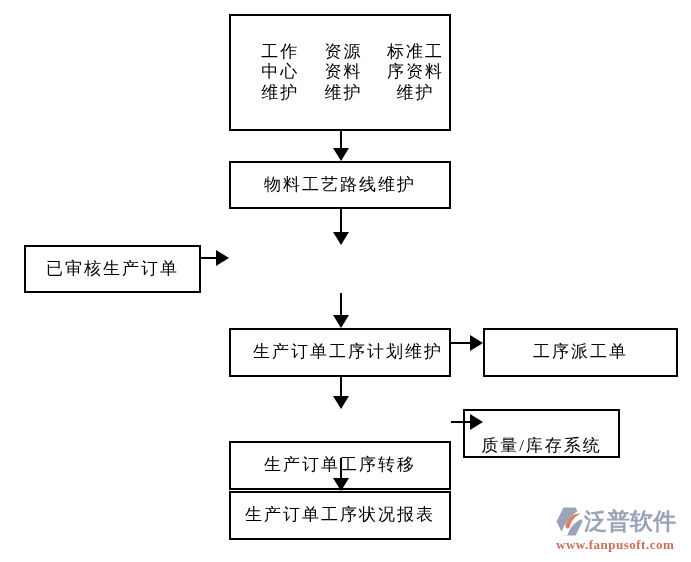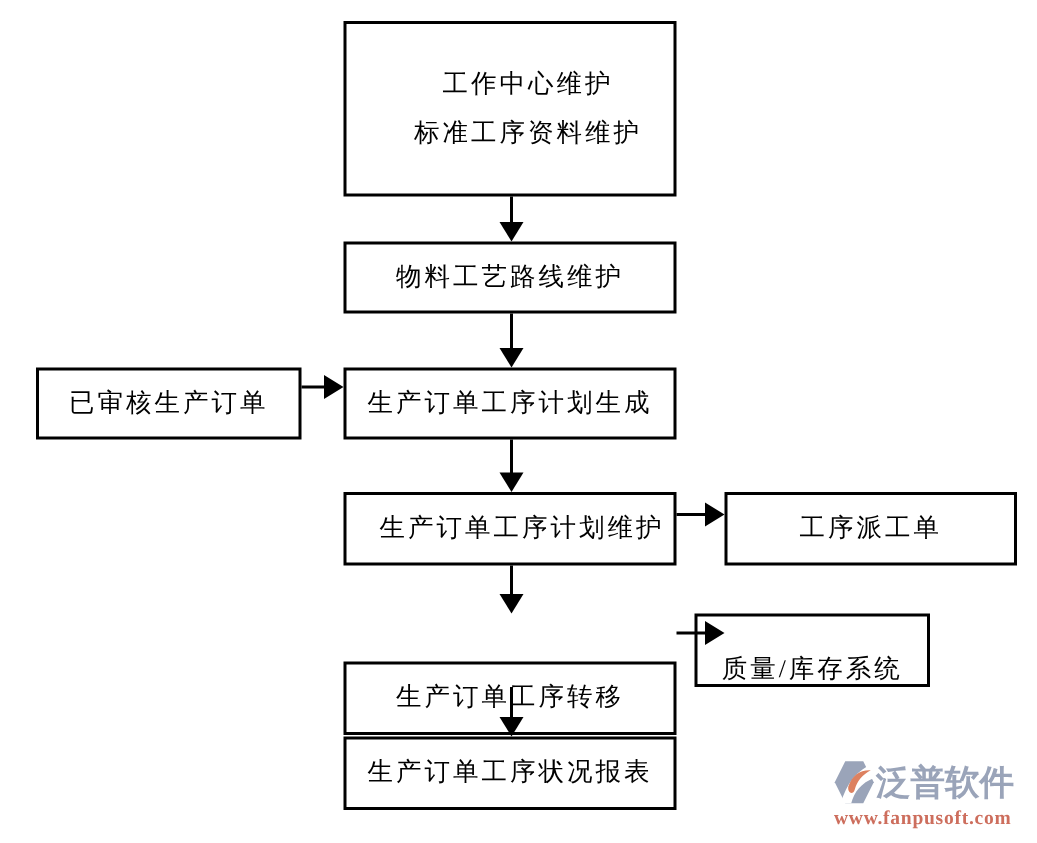--- a/index.html
+++ b/index.html
@@ -22,21 +22,21 @@
     color: #000000;
     display: flex;
     align-items: center;
     justify-content: center;
     text-align: center;
     font-size: 17px;
     letter-spacing: 2px;
     box-sizing: border-box;
     line-height: 1.2;
   }
-  .node-master    { left: 229px; top: 14px;  width: 222px; height: 117px; flex-direction: column; gap: 13px; padding-left: 24px; }
+  .node-master    { left: 229px; top: 14px;  width: 222px; height: 117px; flex-direction: row; gap: 13px; padding-left: 24px; }
   .node-routing   { left: 229px; top: 161px; width: 222px; height: 48px; }
   .node-approved  { left: 24px;  top: 245px; width: 177px; height: 48px; }
   .node-generate  { left: 229px; top: 245px; width: 222px; height: 48px; }
   .node-maintain  { left: 229px; top: 328px; width: 222px; height: 49px; padding-left: 16px; }
   .node-dispatch  { left: 483px; top: 328px; width: 195px; height: 49px; }
   .node-transfer  { left: 229px; top: 409px; width: 222px; height: 49px; margin-top: 32px; }
   .node-quality   { left: 463px; top: 409px; width: 157px; height: 49px; align-items: flex-end; }
   .node-report    { left: 229px; top: 491px; width: 222px; height: 49px; }
 
   .vline {
@@ -108,34 +108,32 @@
     white-space: nowrap;
   }
 </style>
 </head>
 <body>
 
 <div class="canvas">
 
   <div class="node node-master">
     <span>工作中心维护</span>
+    <span>资源资料维护</span>
     <span>标准工序资料维护</span>
   </div>
 
   <div class="node node-approved">
     <span>已审核生产订单</span>
   </div>
 
   <div class="node node-routing">
     <span>物料工艺路线维护</span>
   </div>
 
-  <div class="node node-generate">
-    <span>生产订单工序计划生成</span>
-  </div>
 
   <div class="node node-maintain">
     <span>生产订单工序计划维护</span>
   </div>
 
   <div class="node node-dispatch">
     <span>工序派工单</span>
   </div>
 
   <div class="node node-transfer">

